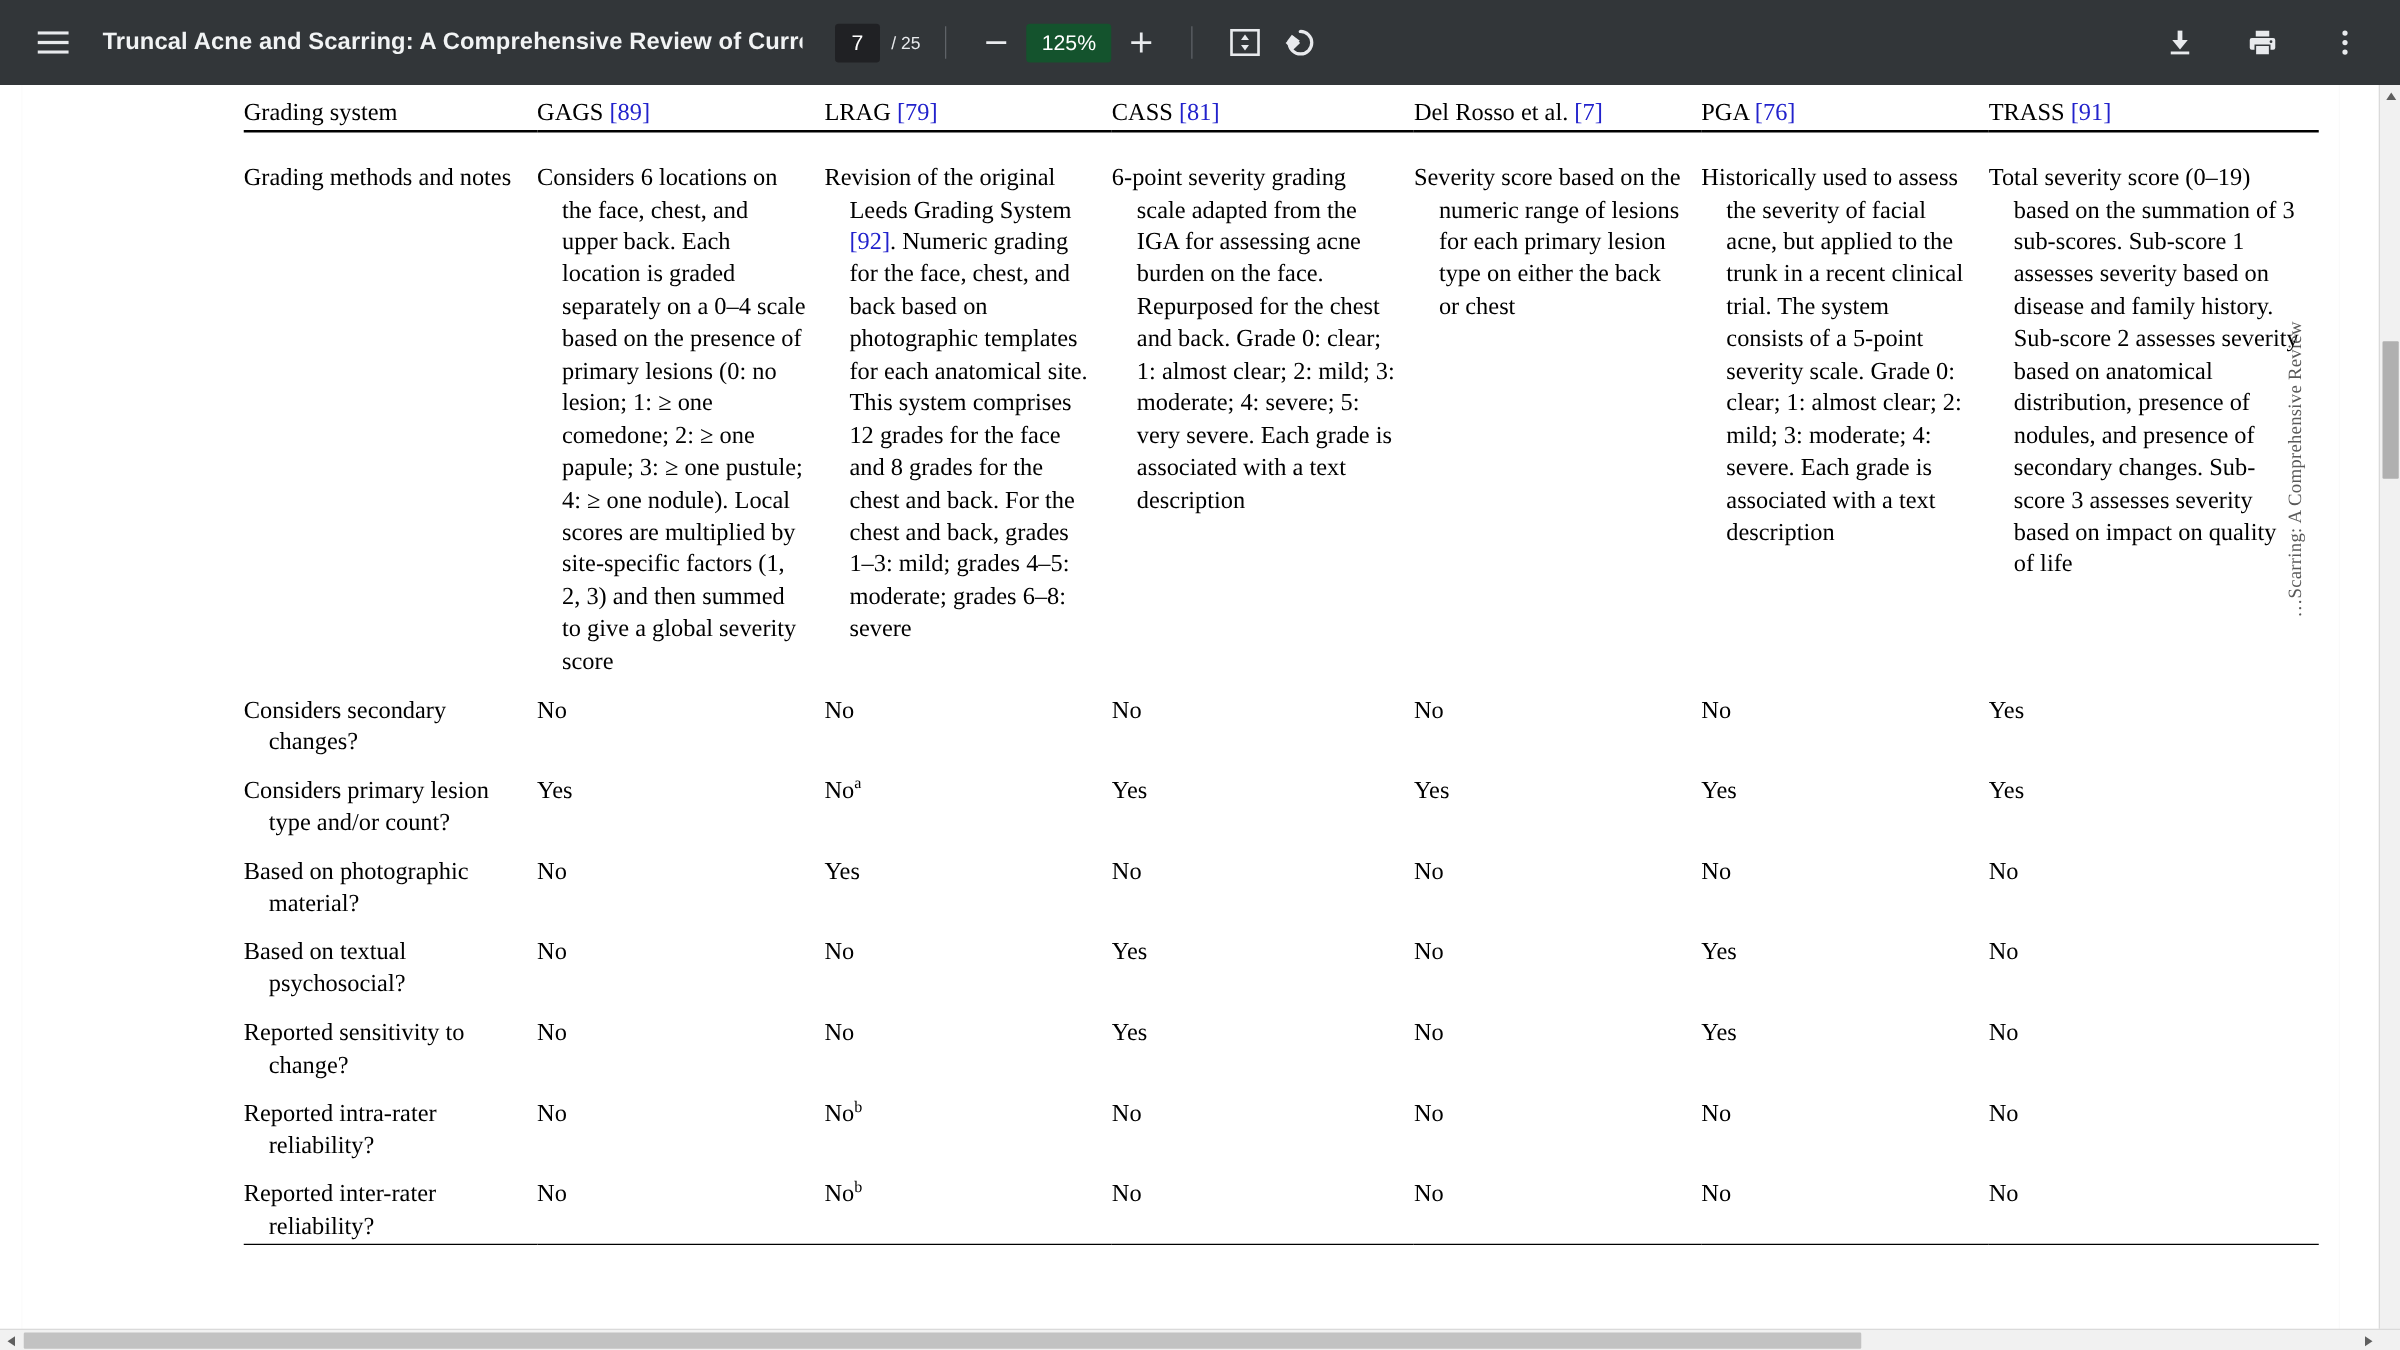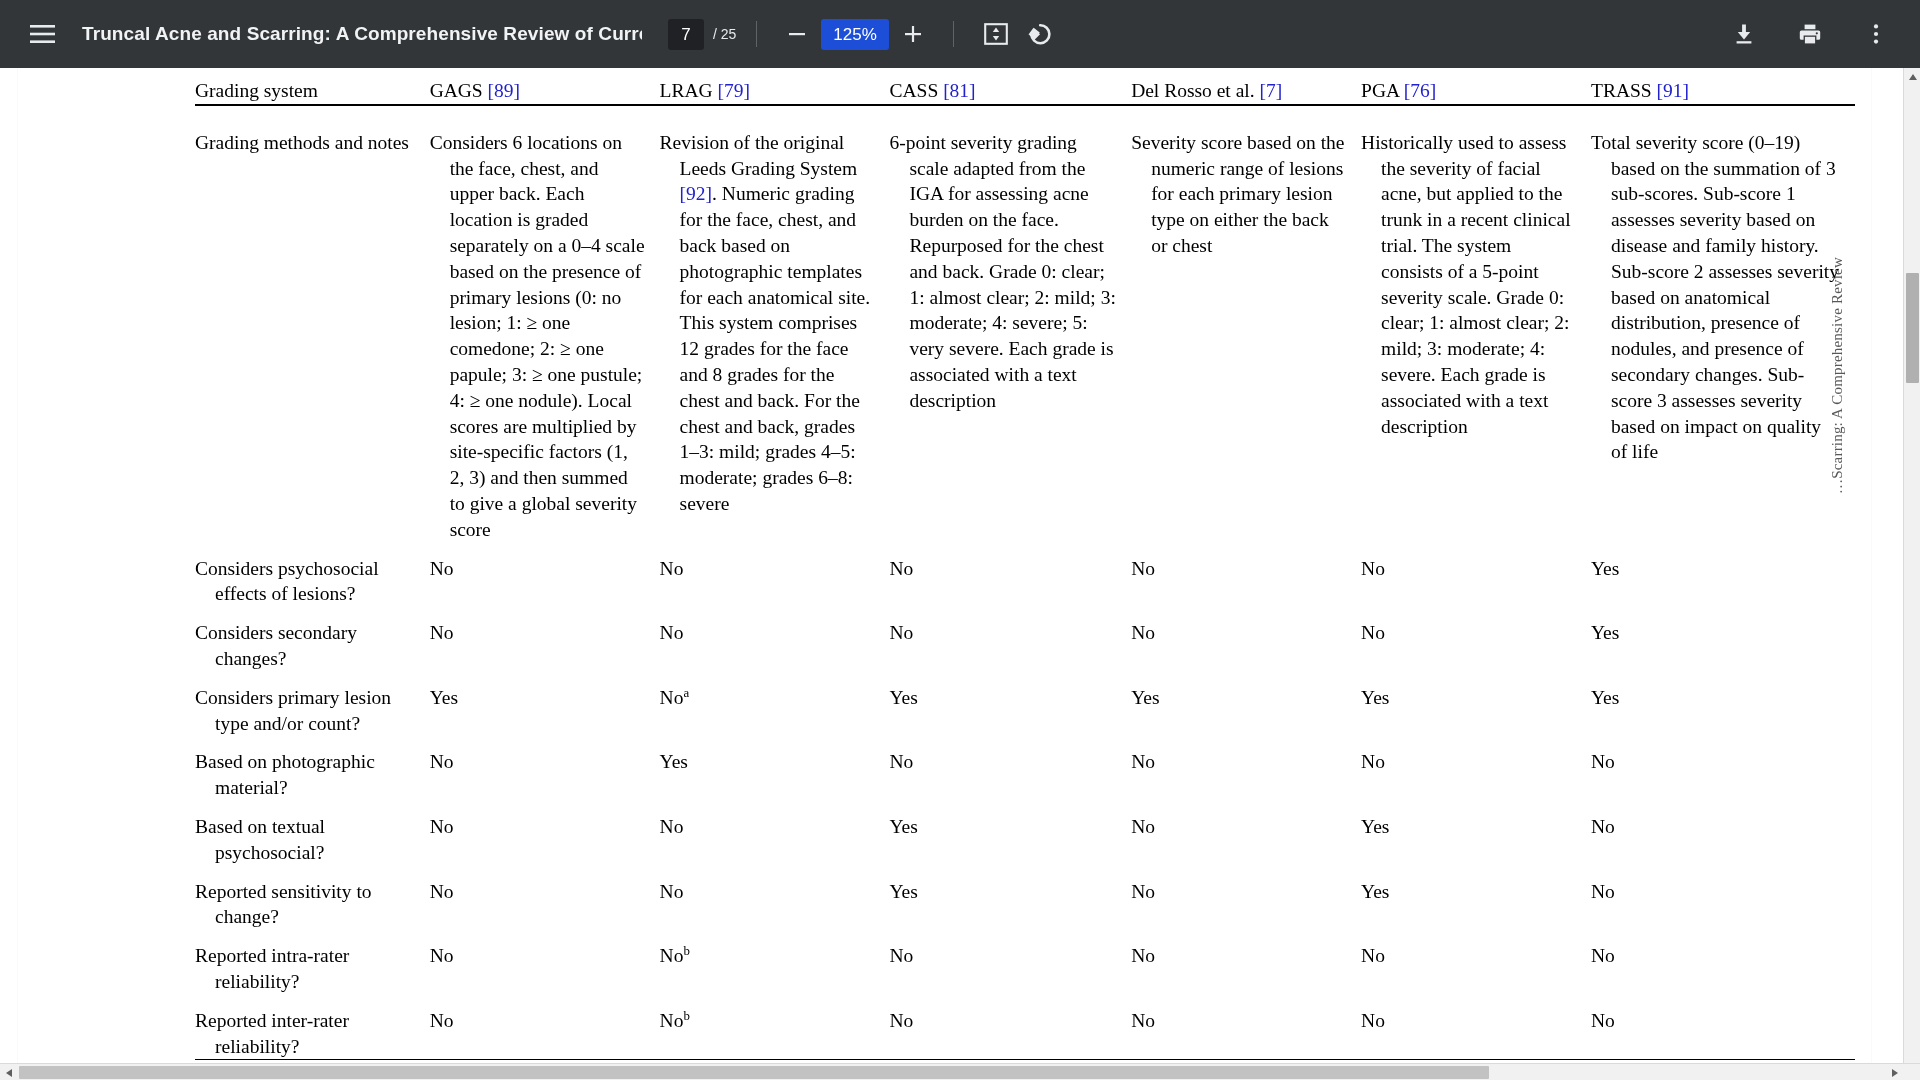--- a/index.html
+++ b/index.html
@@ -75,21 +75,21 @@
     flex: 0 0 auto;
   }
 
   #zoom-controls { display: flex; align-items: center; }
   .zoom-sign {
     width: 40px; height: 40px;
     display: flex; align-items: center; justify-content: center;
     cursor: pointer;
   }
   #zoom-level-box {
-    background: #1d4ed8;
+    background: #14532d;
     border-radius: 3px;
     height: 31px;
     line-height: 31px;
     padding: 0 12px;
     font-size: 17px;
     color: #ffffff;
     margin: 0 4px;
     min-width: 62px;
     text-align: center;
   }
@@ -390,29 +390,20 @@
             <tr class="body-row">
               <td>Grading methods and notes</td>
               <td>Considers 6 locations on the face, chest, and upper back. Each location is graded separately on a 0–4 scale based on the presence of primary lesions (0: no lesion; 1: ≥ one comedone; 2: ≥ one papule; 3: ≥ one pustule; 4: ≥ one nodule). Local scores are multiplied by site-specific factors (1, 2, 3) and then summed to give a global severity score</td>
               <td>Revision of the original Leeds Grading System <span class="cite">[92]</span>. Numeric grading for the face, chest, and back based on photographic templates for each anatomical site. This system comprises 12 grades for the face and 8 grades for the chest and back. For the chest and back, grades 1–3: mild; grades 4–5: moderate; grades 6–8: severe</td>
               <td>6-point severity grading scale adapted from the IGA for assessing acne burden on the face. Repurposed for the chest and back. Grade 0: clear; 1: almost clear; 2: mild; 3: moderate; 4: severe; 5: very severe. Each grade is associated with a text description</td>
               <td>Severity score based on the numeric range of lesions for each primary lesion type on either the back or chest</td>
               <td>Historically used to assess the severity of facial acne, but applied to the trunk in a recent clinical trial. The system consists of a 5-point severity scale. Grade 0: clear; 1: almost clear; 2: mild; 3: moderate; 4: severe. Each grade is associated with a text description</td>
               <td>Total severity score (0–19) based on the summation of 3 sub-scores. Sub-score 1 assesses severity based on disease and family history. Sub-score 2 assesses severity based on anatomical distribution, presence of nodules, and presence of secondary changes. Sub-score 3 assesses severity based on impact on quality of life</td>
             </tr>
             <tr class="body-row">
-              <td>Considers psychosocial effects of lesions?</td>
-              <td>No</td>
-              <td>No</td>
-              <td>No</td>
-              <td>No</td>
-              <td>No</td>
-              <td>Yes</td>
-            </tr>
-            <tr class="body-row">
               <td>Considers secondary changes?</td>
               <td>No</td>
               <td>No</td>
               <td>No</td>
               <td>No</td>
               <td>No</td>
               <td>Yes</td>
             </tr>
             <tr class="body-row">
               <td>Considers primary lesion type and/or count?</td>

